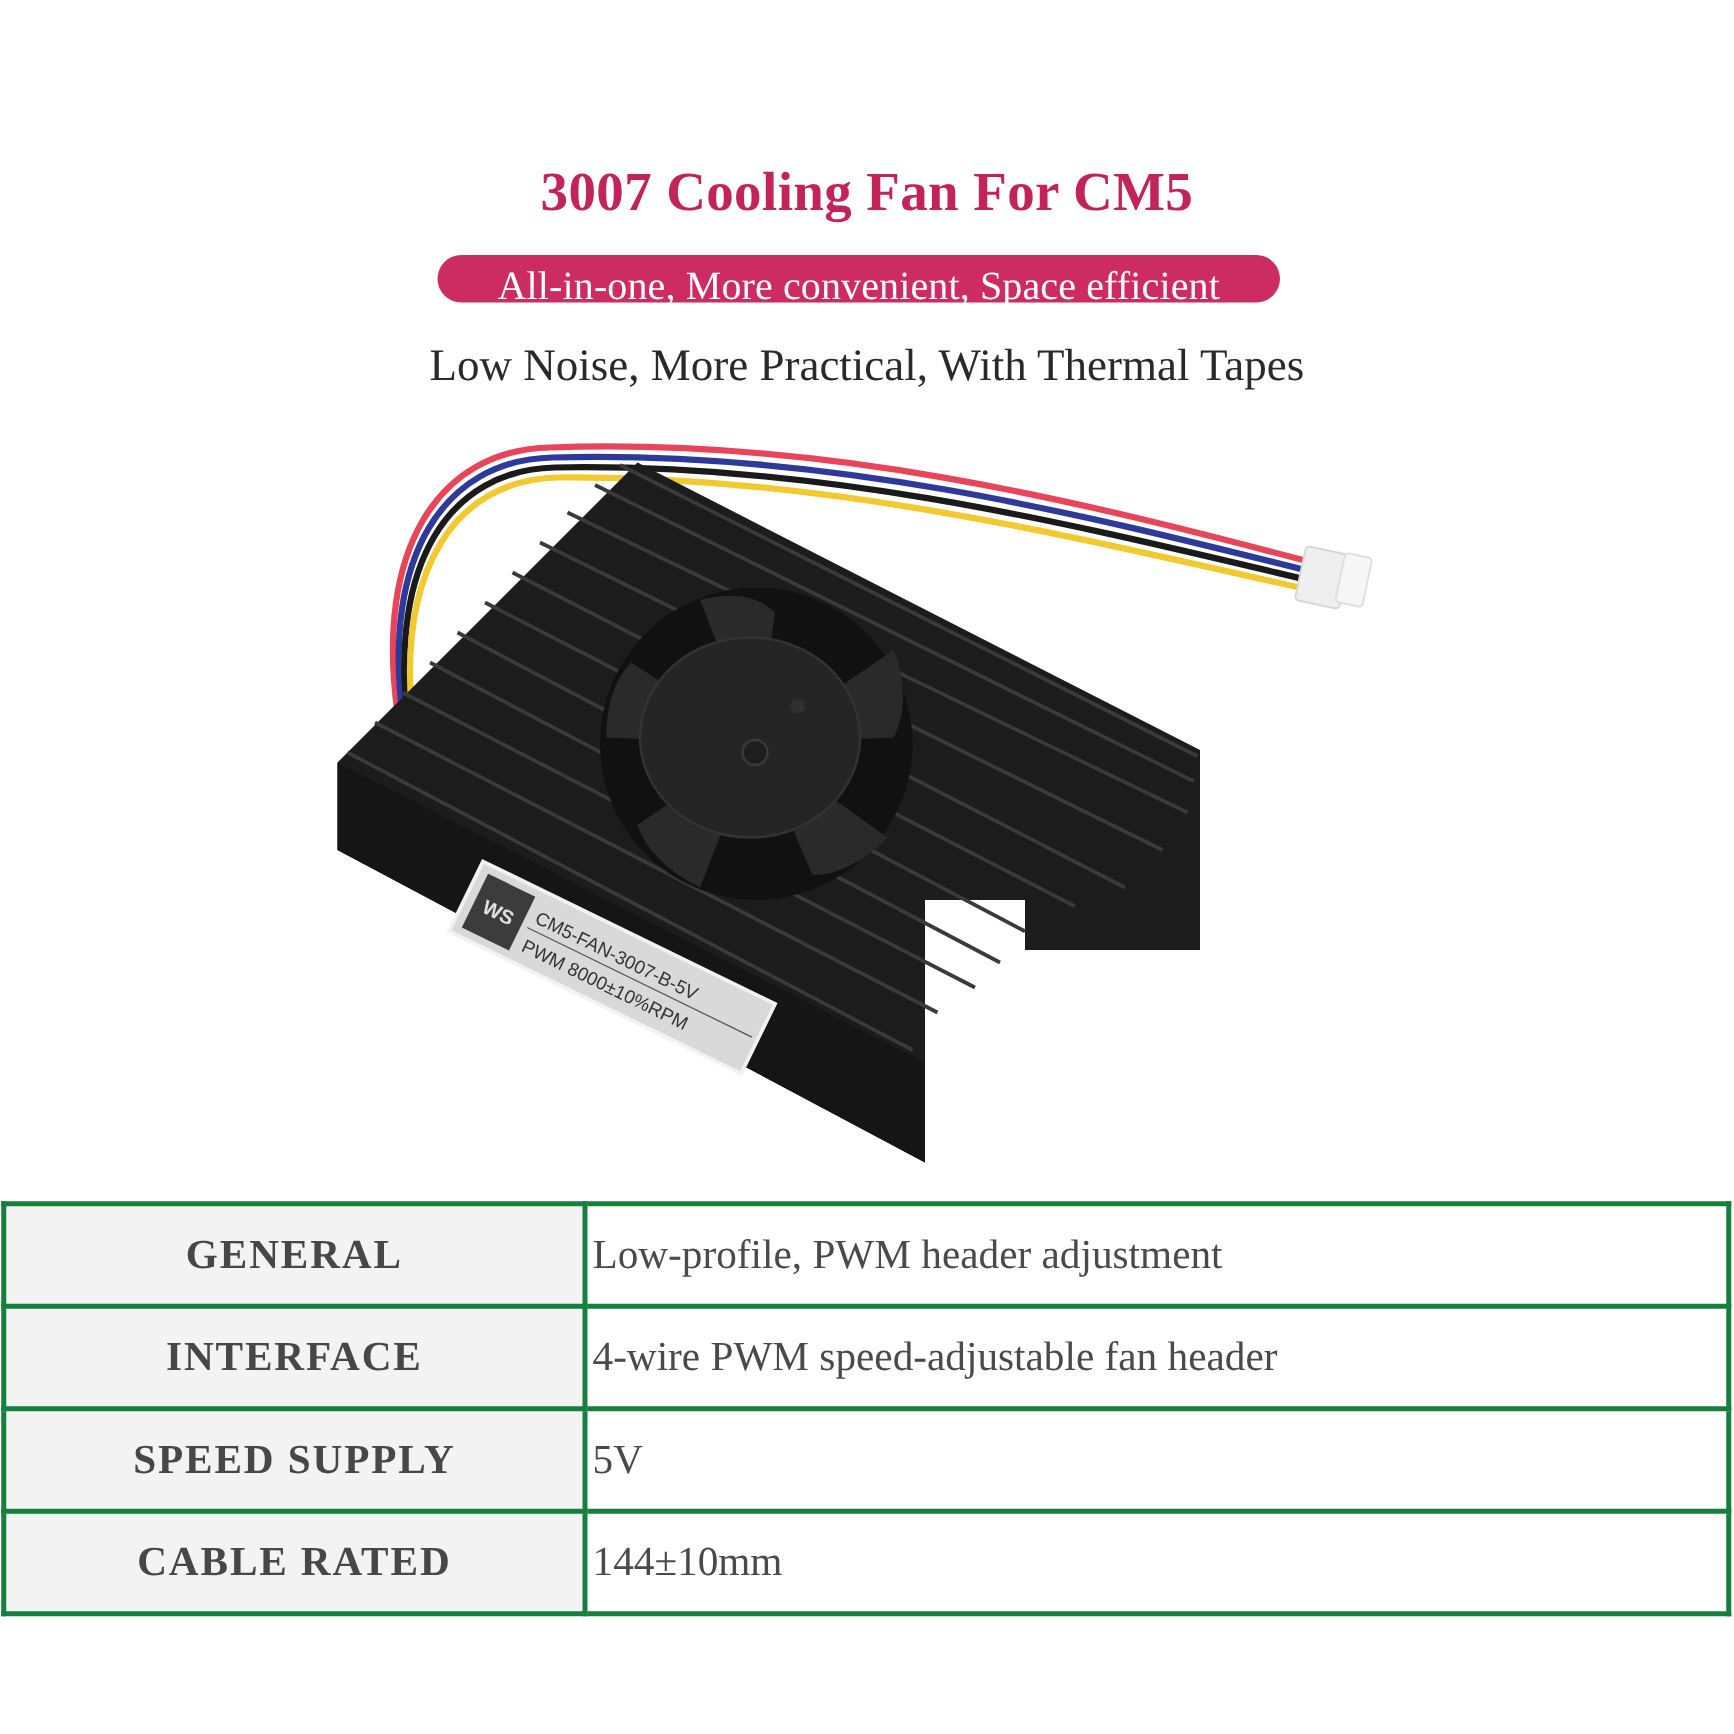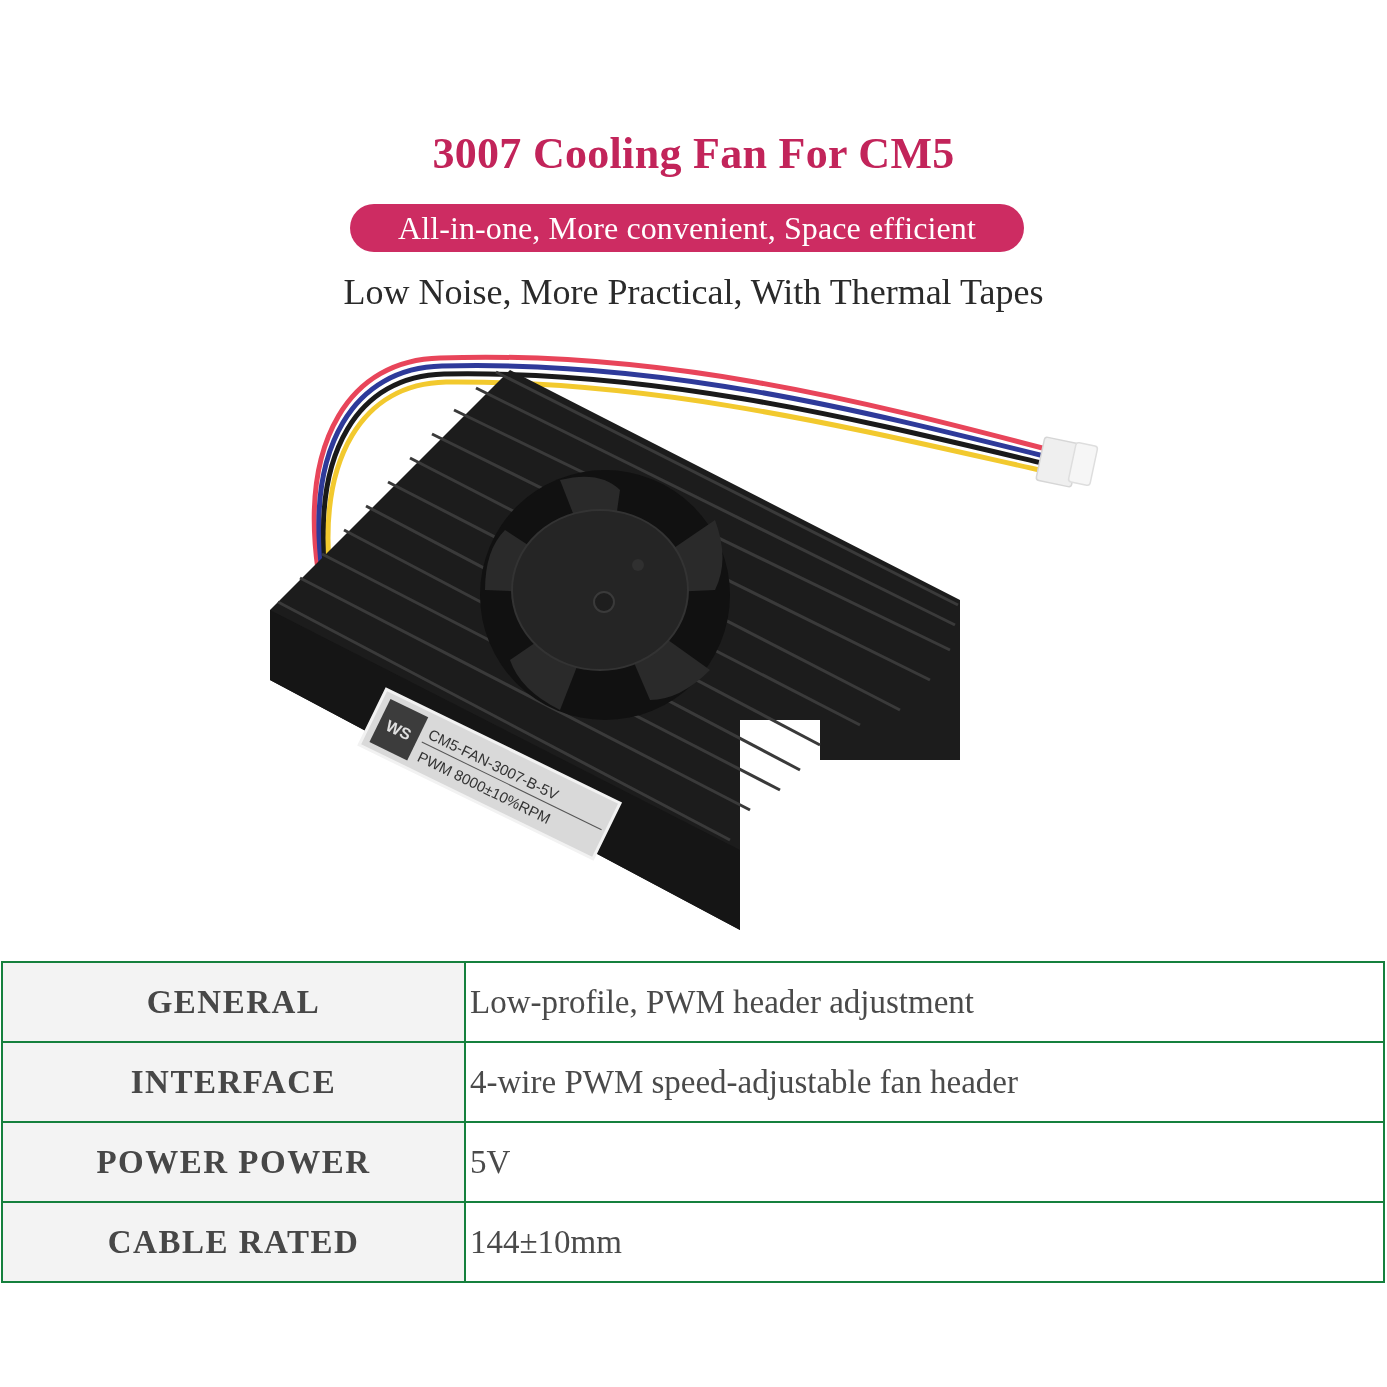--- a/index.html
+++ b/index.html
@@ -1,22 +1,22 @@
 <!DOCTYPE html>
 <html><head>
 <meta charset="utf-8">
 <style>
   html, body { margin: 0; padding: 0; background: #ffffff; }
   body { width: 1387px; height: 1387px; position: relative; overflow: hidden; font-family: "Liberation Serif", serif; }
   .title { position: absolute; top: 122px; left: 0; width: 1387px; text-align: center; font-size: 44px; font-weight: bold; color: #c2245a; letter-spacing: 0.3px; line-height: 64px; }
-  .pill { position: absolute; top: 204px; left: 350px; width: 674px; height: 48px; border-radius: 24px; background: #cd2c62; color: #ffffff; text-align: center; font-size: 32px; line-height: 48px; letter-spacing: 0.1px; }
+  .pill { position: absolute; top: 204px; left: 350px; width: 674px; height: 38px; border-radius: 24px; background: #cd2c62; color: #ffffff; text-align: center; font-size: 32px; line-height: 48px; letter-spacing: 0.1px; }
   .subtitle { position: absolute; top: 272px; left: 0; width: 1387px; text-align: center; font-size: 36px; color: #2a2a2a; line-height: 40px; }
   .product { position: absolute; left: 260px; top: 340px; width: 900px; height: 600px; }
   .spec-table { position: absolute; left: 1px; top: 961px; width: 1384px; border-collapse: collapse; }
-  .spec-table td { border: 2px solid #15803d; height: 54px; padding: 12px; font-size: 33px; color: #444; }
+  .spec-table td { border: 4px solid #15803d; height: 54px; padding: 12px; font-size: 33px; color: #444; }
   .spec-table td.label { width: 437px; background: #f3f3f3; text-align: center; font-weight: bold; letter-spacing: 1.5px; color: #474747; }
   .spec-table td.value { background: #ffffff; padding-left: 4px; color: #4a4a4a; }
 </style>
 </head>
 <body>
 
 <div class="title">3007 Cooling Fan For CM5</div>
 <div class="pill">All-in-one, More convenient, Space efficient</div>
 <div class="subtitle">Low Noise, More Practical, With Thermal Tapes</div>
 
@@ -81,21 +81,21 @@
   <tbody>
     <tr>
       <td class="label">GENERAL</td>
       <td class="value">Low-profile, PWM header adjustment</td>
     </tr>
     <tr>
       <td class="label">INTERFACE</td>
       <td class="value">4-wire PWM speed-adjustable fan header</td>
     </tr>
     <tr>
-      <td class="label">POWER POWER</td>
+      <td class="label">SPEED SUPPLY</td>
       <td class="value">5V</td>
     </tr>
     <tr>
       <td class="label">CABLE RATED</td>
       <td class="value">144±10mm</td>
     </tr>
   </tbody>
 </table>
 
 </body></html>

